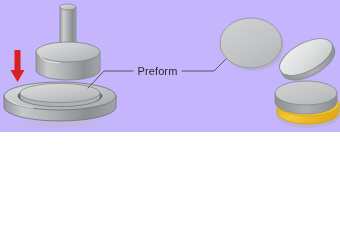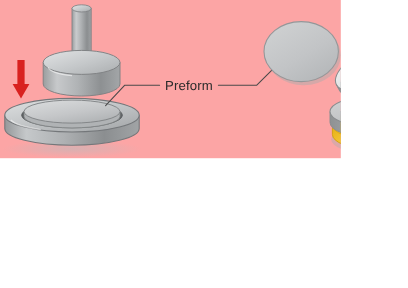--- a/index.html
+++ b/index.html
@@ -5,23 +5,23 @@
   html, body {
     margin: 0;
     padding: 0;
     background: #ffffff;
   }
   body {
     font-family: "Liberation Sans", sans-serif;
   }
   #figure-root {
     position: relative;
-    width: 284px;
+    width: 340px;
     height: 132px;
-    background: #fca5a5;
+    background: #c4b5fd;
     overflow: hidden;
   }
   #figure-svg {
     position: absolute;
     left: 0;
     top: 0;
     width: 340px;
     height: 132px;
     display: block;
   }

